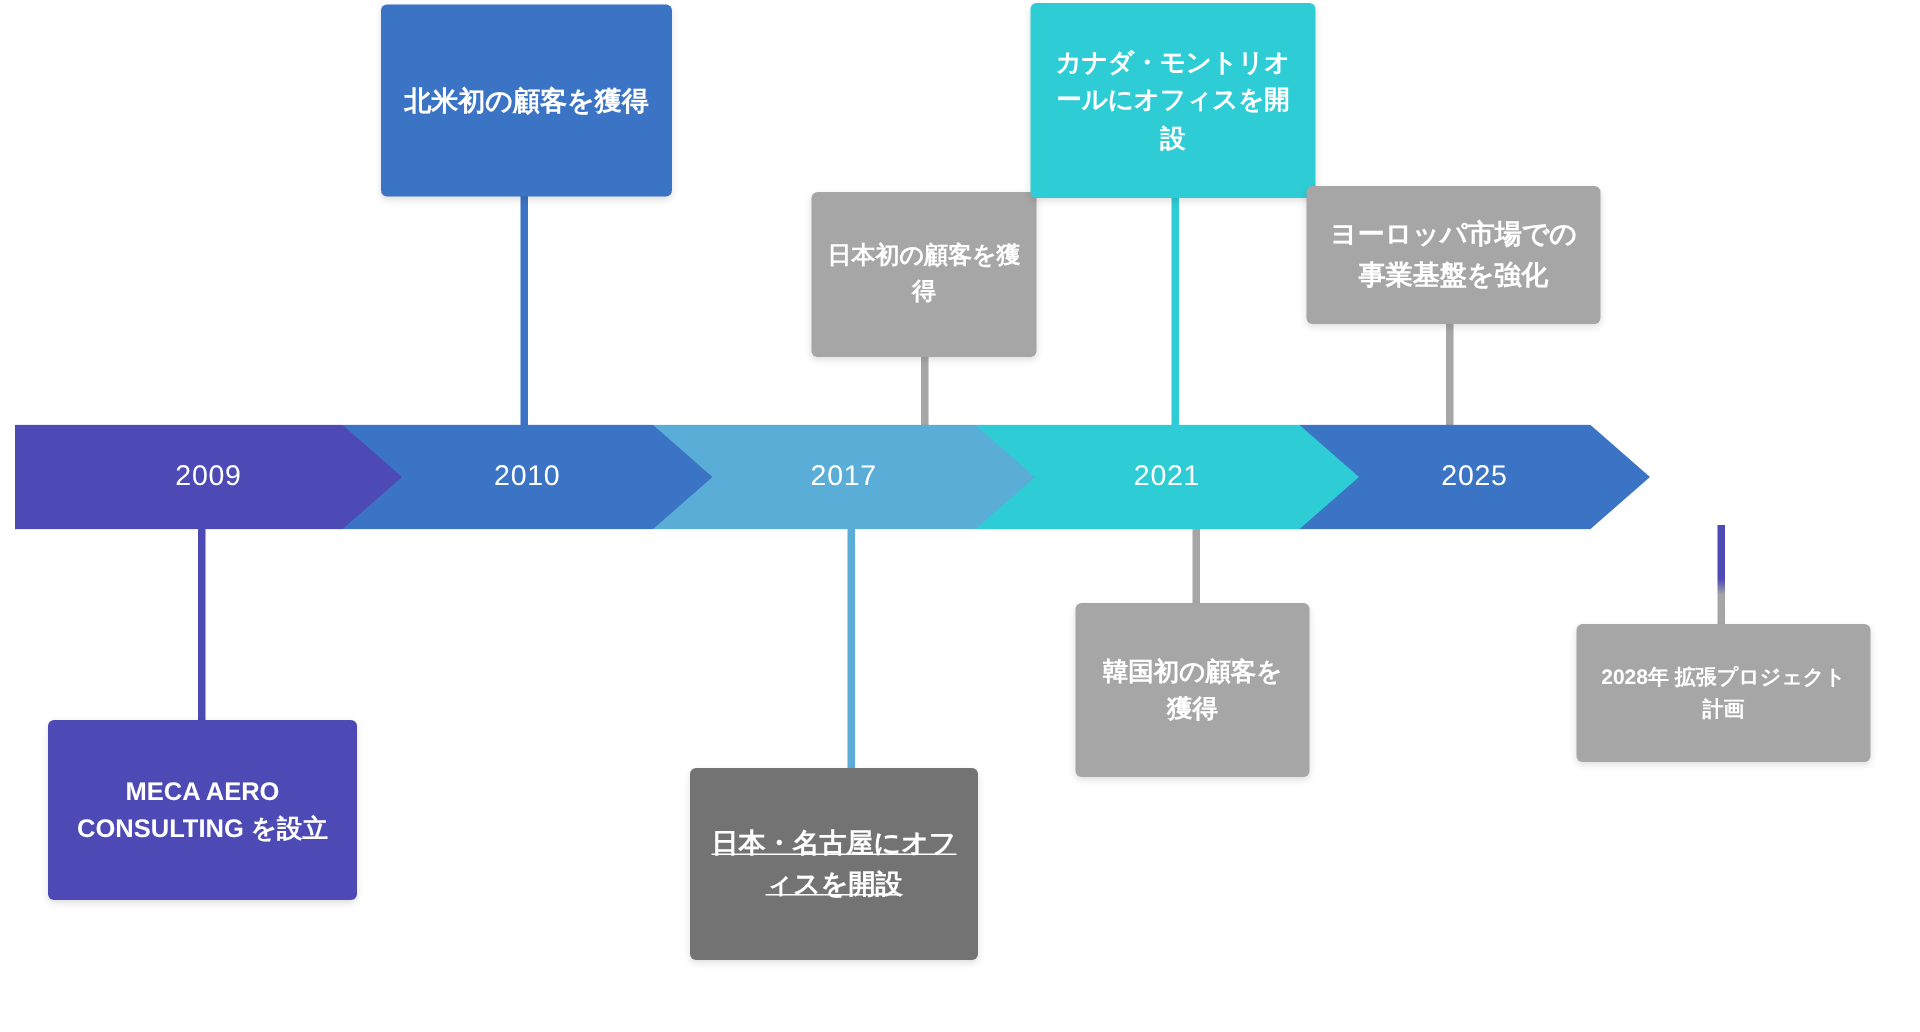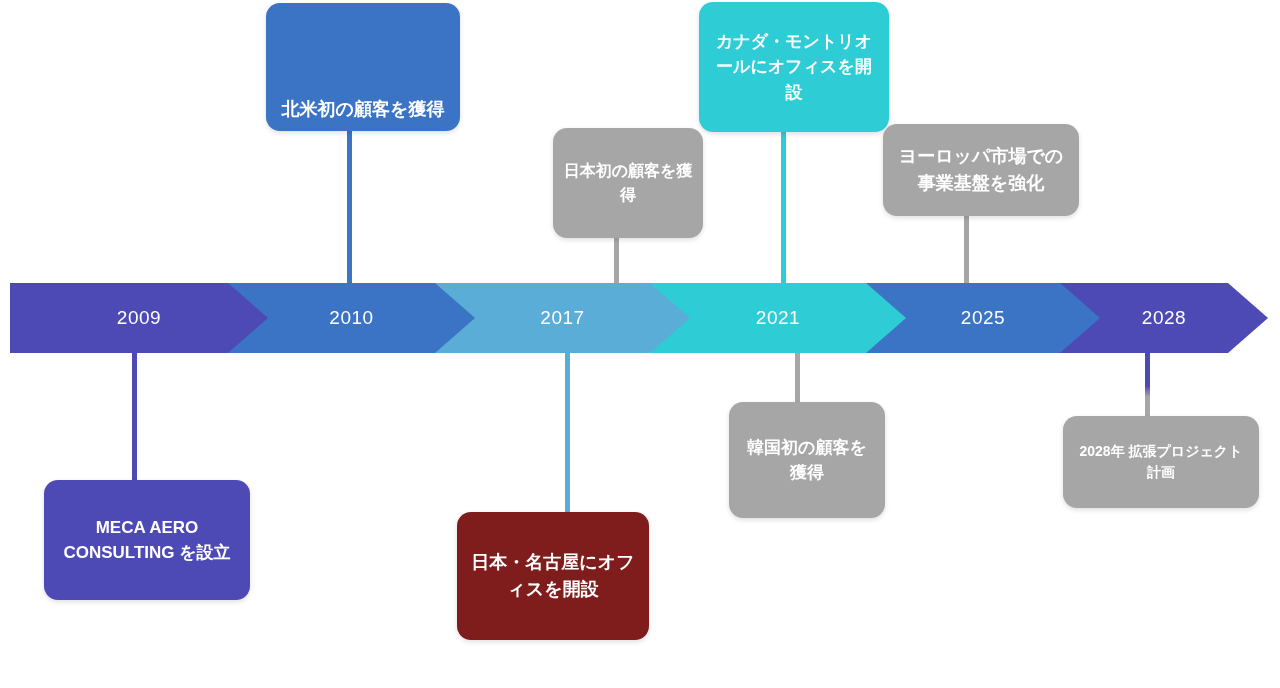--- a/index.html
+++ b/index.html
@@ -27,32 +27,31 @@
     box-sizing:border-box;
   }
   .chev .yr{pointer-events:none;}
 
   
   .conn{position:absolute;width:5px;}
 
   
   .card{
     position:absolute;
-    border-radius:14px;
+    border-radius:4px;
     color:#ffffff;
     display:flex;
     align-items:center;
     justify-content:center;
     text-align:center;
     box-sizing:border-box;
-    padding:8px 10px;
+    padding:23px 10px;
     line-height:1.5;
     font-weight:bold;
     box-shadow:0 2px 5px rgba(0,0,0,0.13);
-    margin-left:12px;
   }
   .card .txt{display:block;}
 </style>
 </head>
 <body>
 
 <div id="stage">
 
   <div class="conn" style="left:347px;top:128px;height:158px;background:#3b74c4;"></div>
 
@@ -63,24 +62,20 @@
   <div class="conn" style="left:964px;top:214px;height:72px;background:#a6a6a6;"></div>
 
   <div class="conn" style="left:132px;top:350px;height:156px;background:#4d4ab5;"></div>
 
   <div class="conn" style="left:565px;top:350px;height:164px;background:#5aadd6;"></div>
 
   <div class="conn" style="left:795px;top:350px;height:62px;background:#a6a6a6;"></div>
 
   <div class="conn" style="left:1145px;top:350px;height:78px;background:linear-gradient(#4d4ab5 0%,#4d4ab5 46%,#a6a6a6 60%,#a6a6a6 100%);"></div>
 
-  <div class="chev" style="left:1060px;width:208px;background:#4d4ab5;
-              clip-path:polygon(0 0, calc(100% - 40px) 0, 100% 50%, calc(100% - 40px) 100%, 0 100%);">
-    <span class="yr">2028</span>
-  </div>
 
   <div class="chev" style="left:866px;width:234px;background:#3b74c4;
               clip-path:polygon(0 0, calc(100% - 40px) 0, 100% 50%, calc(100% - 40px) 100%, 0 100%);">
     <span class="yr">2025</span>
   </div>
 
   <div class="chev" style="left:650px;width:256px;background:#2ecdd6;
               clip-path:polygon(0 0, calc(100% - 40px) 0, 100% 50%, calc(100% - 40px) 100%, 0 100%);text-align:right;">
     <span class="yr">2021</span>
   </div>
@@ -93,41 +88,41 @@
   <div class="chev" style="left:228px;width:247px;background:#3b74c4;
               clip-path:polygon(0 0, calc(100% - 40px) 0, 100% 50%, calc(100% - 40px) 100%, 0 100%);">
     <span class="yr">2010</span>
   </div>
 
   <div class="chev" style="left:10px;width:258px;background:#4d4ab5;
               clip-path:polygon(0 0, calc(100% - 40px) 0, 100% 50%, calc(100% - 40px) 100%, 0 100%);">
     <span class="yr">2009</span>
   </div>
 
-  <div class="card" style="left:254px;top:3px;width:194px;height:128px;background:#3b74c4;font-size:18px;align-items:flex-end;">
+  <div class="card" style="left:254px;top:3px;width:194px;height:128px;background:#3b74c4;font-size:18px;">
     <span class="txt">北米初の顧客を獲得</span>
   </div>
 
   <div class="card" style="left:541px;top:128px;width:150px;height:110px;background:#a6a6a6;font-size:16px;">
     <span class="txt">日本初の顧客を獲得</span>
   </div>
 
   <div class="card" style="left:687px;top:2px;width:190px;height:130px;background:#2ecdd6;font-size:17px;">
     <span class="txt">カナダ・モントリオールにオフィスを開設</span>
   </div>
 
   <div class="card" style="left:871px;top:124px;width:196px;height:92px;background:#a6a6a6;font-size:18px;">
     <span class="txt">ヨーロッパ市場での事業基盤を強化</span>
   </div>
 
   <div class="card" style="left:32px;top:480px;width:206px;height:120px;background:#4d4ab5;font-size:17px;">
     <span class="txt">MECA AERO CONSULTING を設立</span>
   </div>
 
-  <div class="card" style="left:445px;top:512px;width:192px;height:128px;background:#7f1d1d;font-size:18px;">
+  <div class="card" style="left:460px;top:512px;width:192px;height:128px;background:#737373;font-size:18px;text-decoration:underline;">
     <span class="txt">日本・名古屋にオフィスを開設</span>
   </div>
 
   <div class="card" style="left:717px;top:402px;width:156px;height:116px;background:#a6a6a6;font-size:17px;">
     <span class="txt">韓国初の顧客を獲得</span>
   </div>
 
   <div class="card" style="left:1051px;top:416px;width:196px;height:92px;background:#a6a6a6;font-size:14px;">
     <span class="txt">2028年 拡張プロジェクト計画</span>
   </div>

